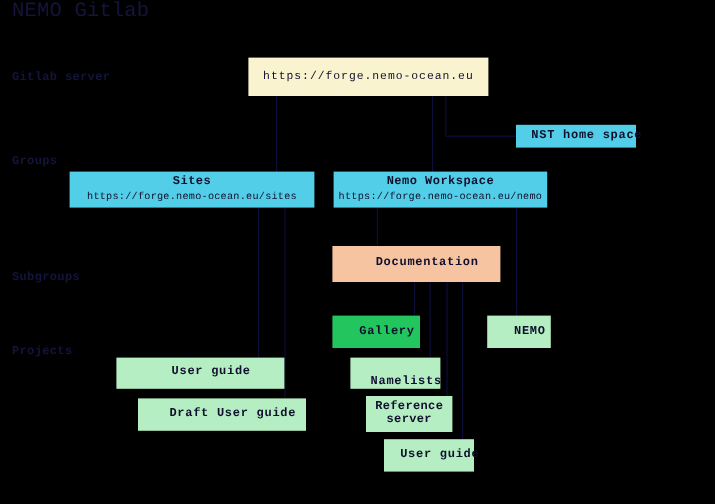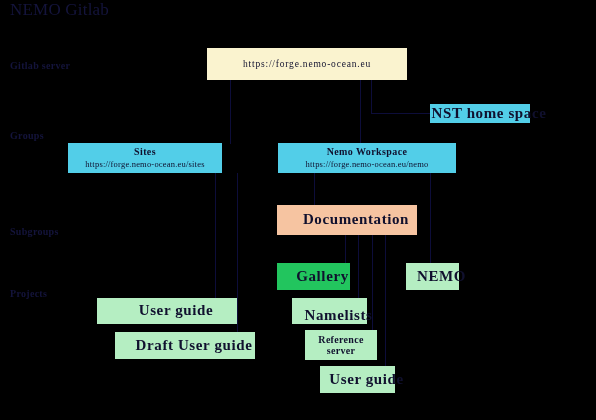--- a/index.html
+++ b/index.html
@@ -5,21 +5,21 @@
   html, body {
     margin: 0;
     padding: 0;
     background: #000000;
   }
   #canvas {
     position: relative;
     width: 596px;
     height: 420px;
     background: #000000;
-    font-family: Liberation Serif, serif;
+    font-family: Liberation Mono, monospace;
     overflow: hidden;
   }
   .title {
     position: absolute;
     left: 10px;
     top: 0px;
     font-size: 17px;
     color: #14143c;
     letter-spacing: 0.2px;
     white-space: nowrap;
@@ -49,21 +49,21 @@
     letter-spacing: 0.4px;
     white-space: nowrap;
   }
   .node .line2 {
     font-size: 8.5px;
     letter-spacing: 0.2px;
     white-space: nowrap;
     margin-top: 2px;
   }
   .node.single .line1 {
-    font-size: 15px;
+    font-size: 10px;
     font-weight: bold;
     letter-spacing: 0.6px;
     padding-left: 18px;
   }
   .node.wrap .line1 {
     white-space: normal;
     letter-spacing: 0.3px;
   }
   .node.url .line1 {
     font-size: 9.5px;
@@ -103,21 +103,21 @@
       <div class="connector v" style="left: 372px; top: 235px; height: 95px; background: rgb(13, 13, 58);"></div>
       <div class="connector v" style="left: 385px; top: 235px; height: 131px; background: rgb(13, 13, 58);"></div>
     </div>
   <div id="node-layer">
       <div class="node url" style="left: 207px; top: 48px; width: 200px; height: 32px; background: rgb(250, 243, 207);">
         <div class="line1">https://forge.nemo-ocean.eu</div>
       </div>
       <div class="node single" style="left: 430px; top: 104px; width: 100px; height: 19px; background: rgb(82, 206, 232);">
         <div class="line1">NST home space</div>
       </div>
-      <div class="node" style="left: 68px; top: 143px; width: 154px; height: 30px; background: rgb(82, 206, 232);">
+      <div class="node" style="left: 58px; top: 143px; width: 204px; height: 30px; background: rgb(82, 206, 232);">
         <div class="line1">Sites</div>
         <div class="line2">https://forge.nemo-ocean.eu/sites</div>
       </div>
       <div class="node" style="left: 278px; top: 143px; width: 178px; height: 30px; background: rgb(82, 206, 232);">
         <div class="line1">Nemo Workspace</div>
         <div class="line2">https://forge.nemo-ocean.eu/nemo</div>
       </div>
       <div class="node single" style="left: 277px; top: 205px; width: 140px; height: 30px; background: rgb(246, 196, 161);">
         <div class="line1">Documentation</div>
       </div>

